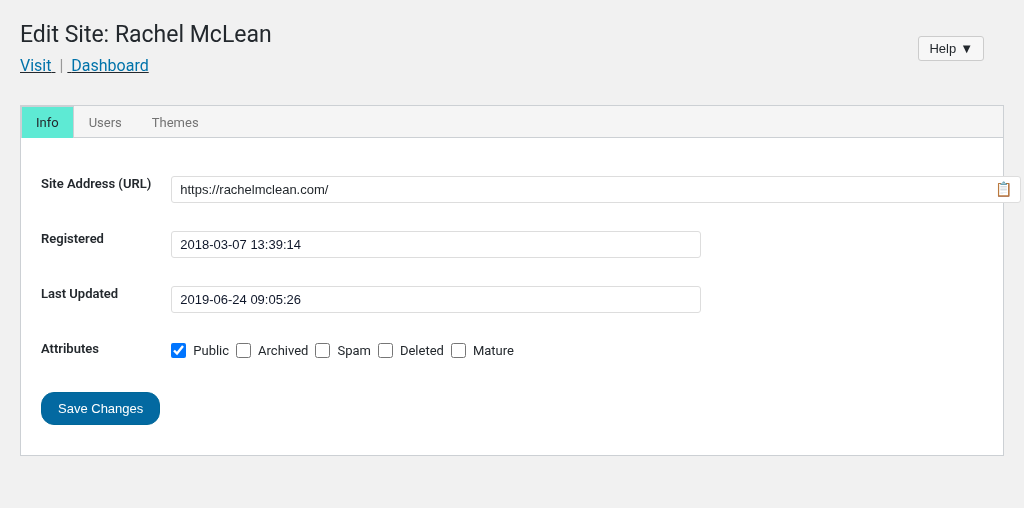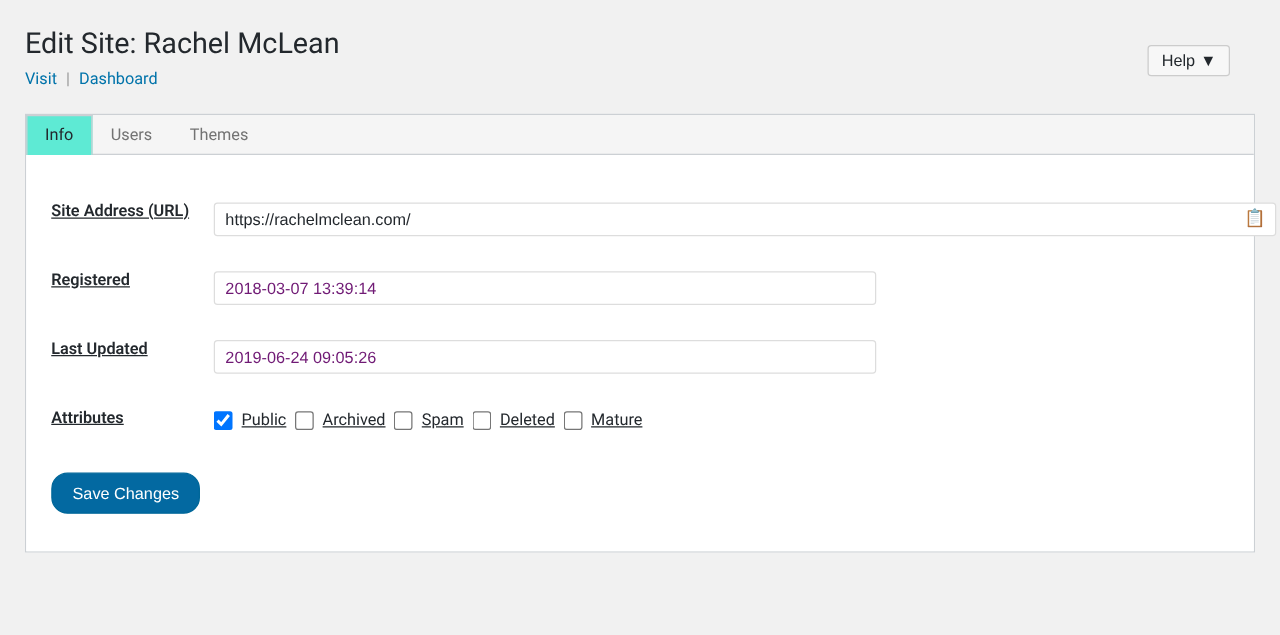--- a/index.html
+++ b/index.html
@@ -11,22 +11,23 @@
       padding: 20px 20px 20px 20px;
     }
     .page-title {
       font-size: 23px;
       font-weight: 400;
       color: #23282d;
       margin-bottom: 6px;
       line-height: 1.3;
     }
     .breadcrumb-links {
-      margin-bottom: 20px;
-      font-size: 13px;
+      margin-bottom: 30px;
+      font-size: 16px;
+      text-decoration: underline;
     }
     .breadcrumb-links a {
       color: #0073aa;
       text-decoration: none;
     }
     .breadcrumb-sep {
       color: #999;
       margin: 0 4px;
     }
     .help-button-wrap {
@@ -80,41 +81,40 @@
       background: #fff;
     }
     .form-table {
       width: 100%;
       border-collapse: collapse;
     }
     .form-table tr td,
     .form-table tr th {
       padding: 14px 10px 14px 0;
       vertical-align: top;
-      text-decoration: underline;
     }
     .form-table tr th {
       width: 180px;
       font-weight: 600;
       font-size: 13px;
       text-align: left;
       padding-right: 20px;
       white-space: nowrap;
     }
     .form-table tr td {
       font-size: 13px;
     }
     .text-input {
       width: 530px;
       max-width: 100%;
       padding: 5px 8px;
       border: 1px solid #ddd;
       border-radius: 3px;
       font-size: 13px;
-      color: #701a75;
+      color: #0f172a;
       background: #fff;
     }
     .url-input-wrap {
       position: relative;
       display: inline-block;
       width: 850px;
       max-width: 100%;
     }
     .url-input-wrap input {
       width: 100%;

